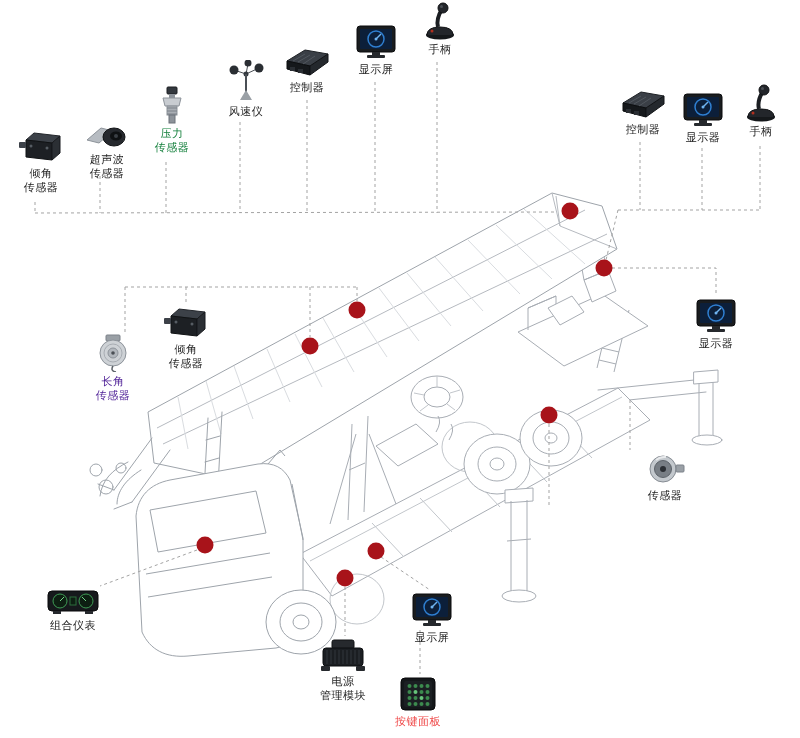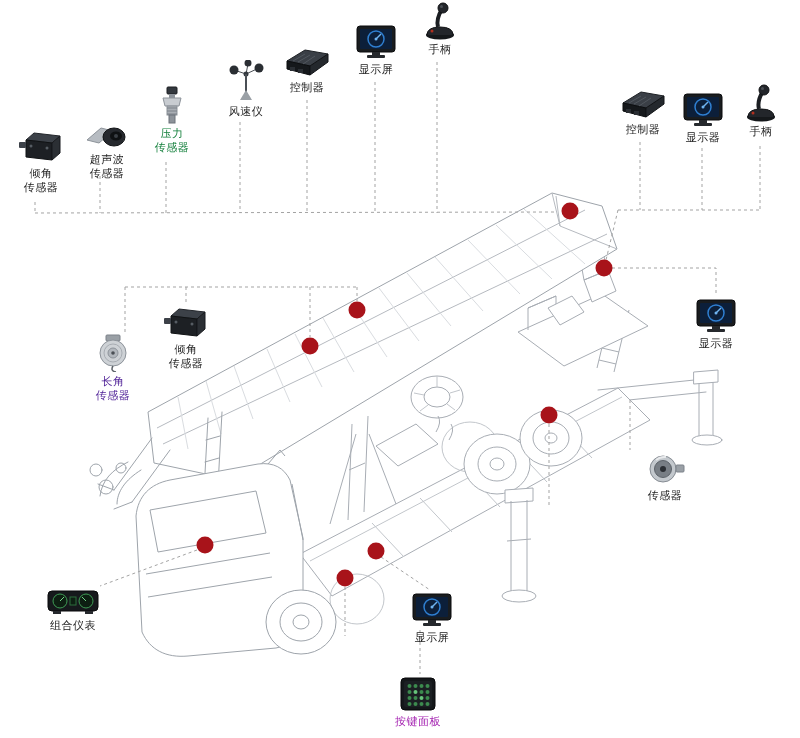--- a/index.html
+++ b/index.html
@@ -321,22 +321,35 @@
               <circle cx="11.5" cy="22" r="2"></circle>
               <circle cx="17.5" cy="22" r="2"></circle>
               <circle cx="23.5" cy="22" r="2" fill="#66c47a"></circle>
               <circle cx="29.5" cy="22" r="2"></circle>
               <circle cx="11.5" cy="28" r="2"></circle>
               <circle cx="17.5" cy="28" r="2"></circle>
               <circle cx="23.5" cy="28" r="2"></circle>
               <circle cx="29.5" cy="28" r="2"></circle>
             </g>
           </svg></div>
-        <div class="label" style="color: #a21caf;">
+        <div class="label" style="color: #ef4444;">
           <div>按键面板</div>
+        </div>
+      </div>
+      <div class="component" style="left: 310px; top: 638px; width: 66px;">
+        <div class="icon"><svg width="46" height="34" viewBox="0 0 46 34">
+            <rect x="12" y="2" width="22" height="9" rx="2" fill="#26292d" stroke="#101214"></rect>
+            <rect x="3" y="10" width="40" height="18" rx="3" fill="#1b1e22" stroke="#0b0d0f"></rect>
+            <path d="M7,12 v14 M11,12 v14 M15,12 v14 M19,12 v14 M23,12 v14 M27,12 v14 M31,12 v14 M35,12 v14 M39,12 v14" stroke="#33373c"></path>
+            <rect x="1" y="28" width="9" height="5" rx="1" fill="#26292d"></rect>
+            <rect x="36" y="28" width="9" height="5" rx="1" fill="#26292d"></rect>
+          </svg></div>
+        <div class="label" style="color: rgb(28, 28, 28);">
+          <div>电源</div>
+          <div>管理模块</div>
         </div>
       </div>
       <div class="component" style="left: 38px; top: 586px; width: 70px;">
         <div class="icon"><svg width="52" height="30" viewBox="0 0 52 30">
             <rect x="1" y="5" width="50" height="20" rx="4" fill="#16191c" stroke="#08090a"></rect>
             <circle cx="13" cy="15" r="7" fill="#0d1f12" stroke="#3f9b55"></circle>
             <path d="M13,15 L17,11" stroke="#74d489"></path>
             <circle cx="39" cy="15" r="7" fill="#0d1f12" stroke="#3f9b55"></circle>
             <path d="M39,15 L35,11" stroke="#74d489"></path>
             <rect x="23" y="11" width="6" height="8" fill="#0d1f12" stroke="#2c6e3c"></rect>

